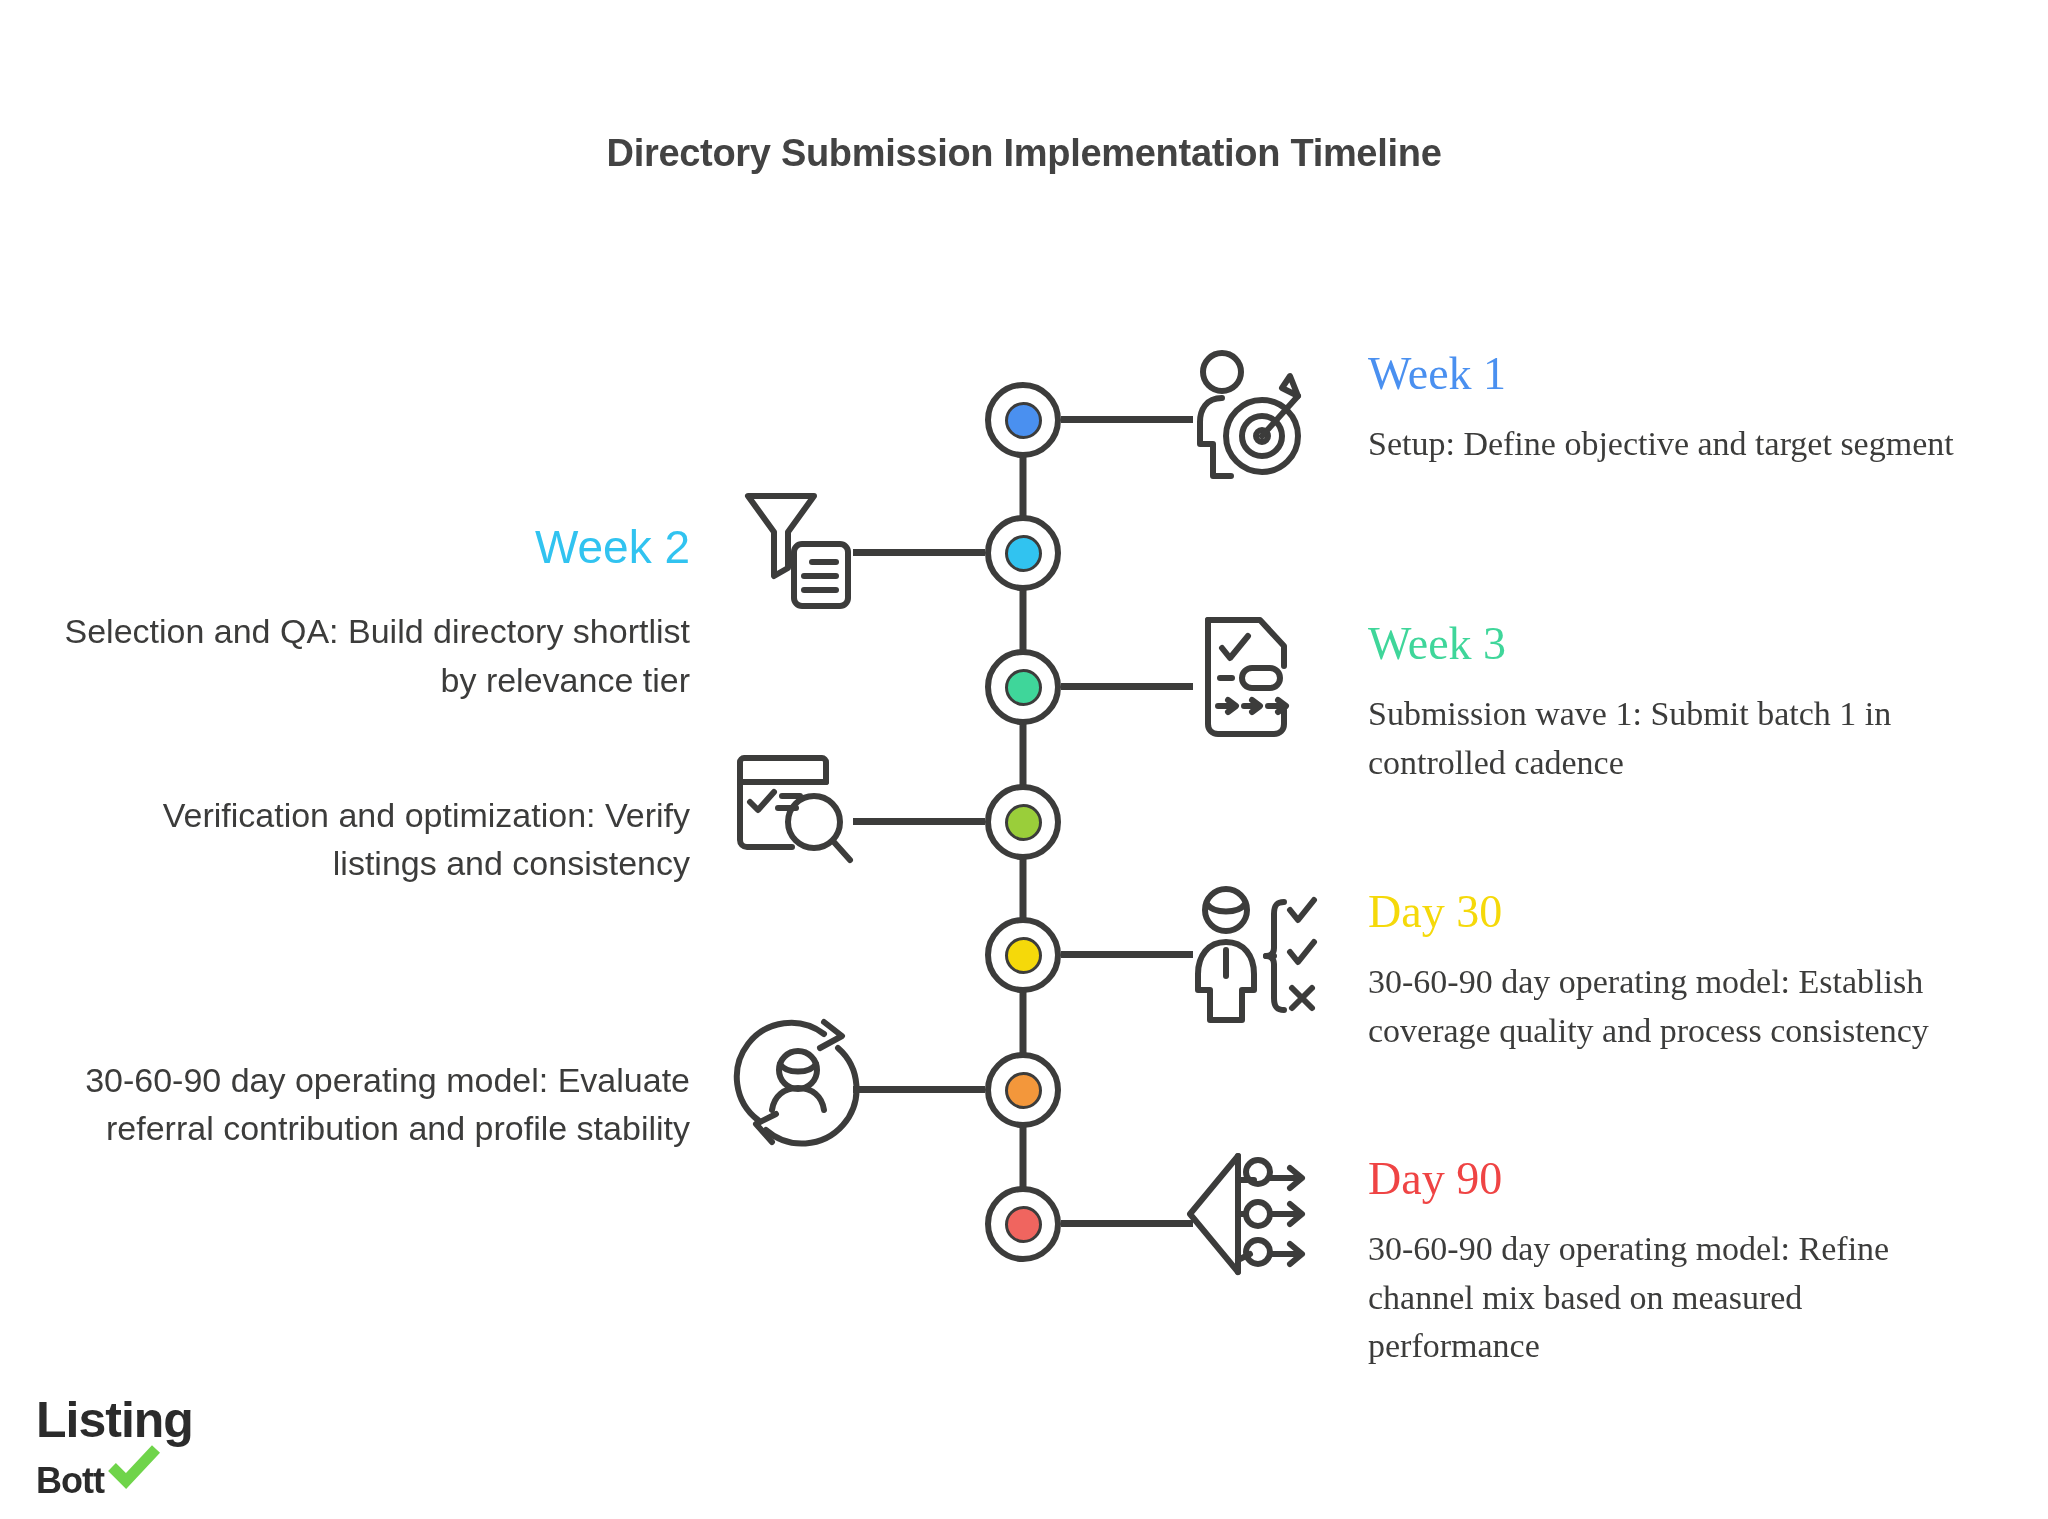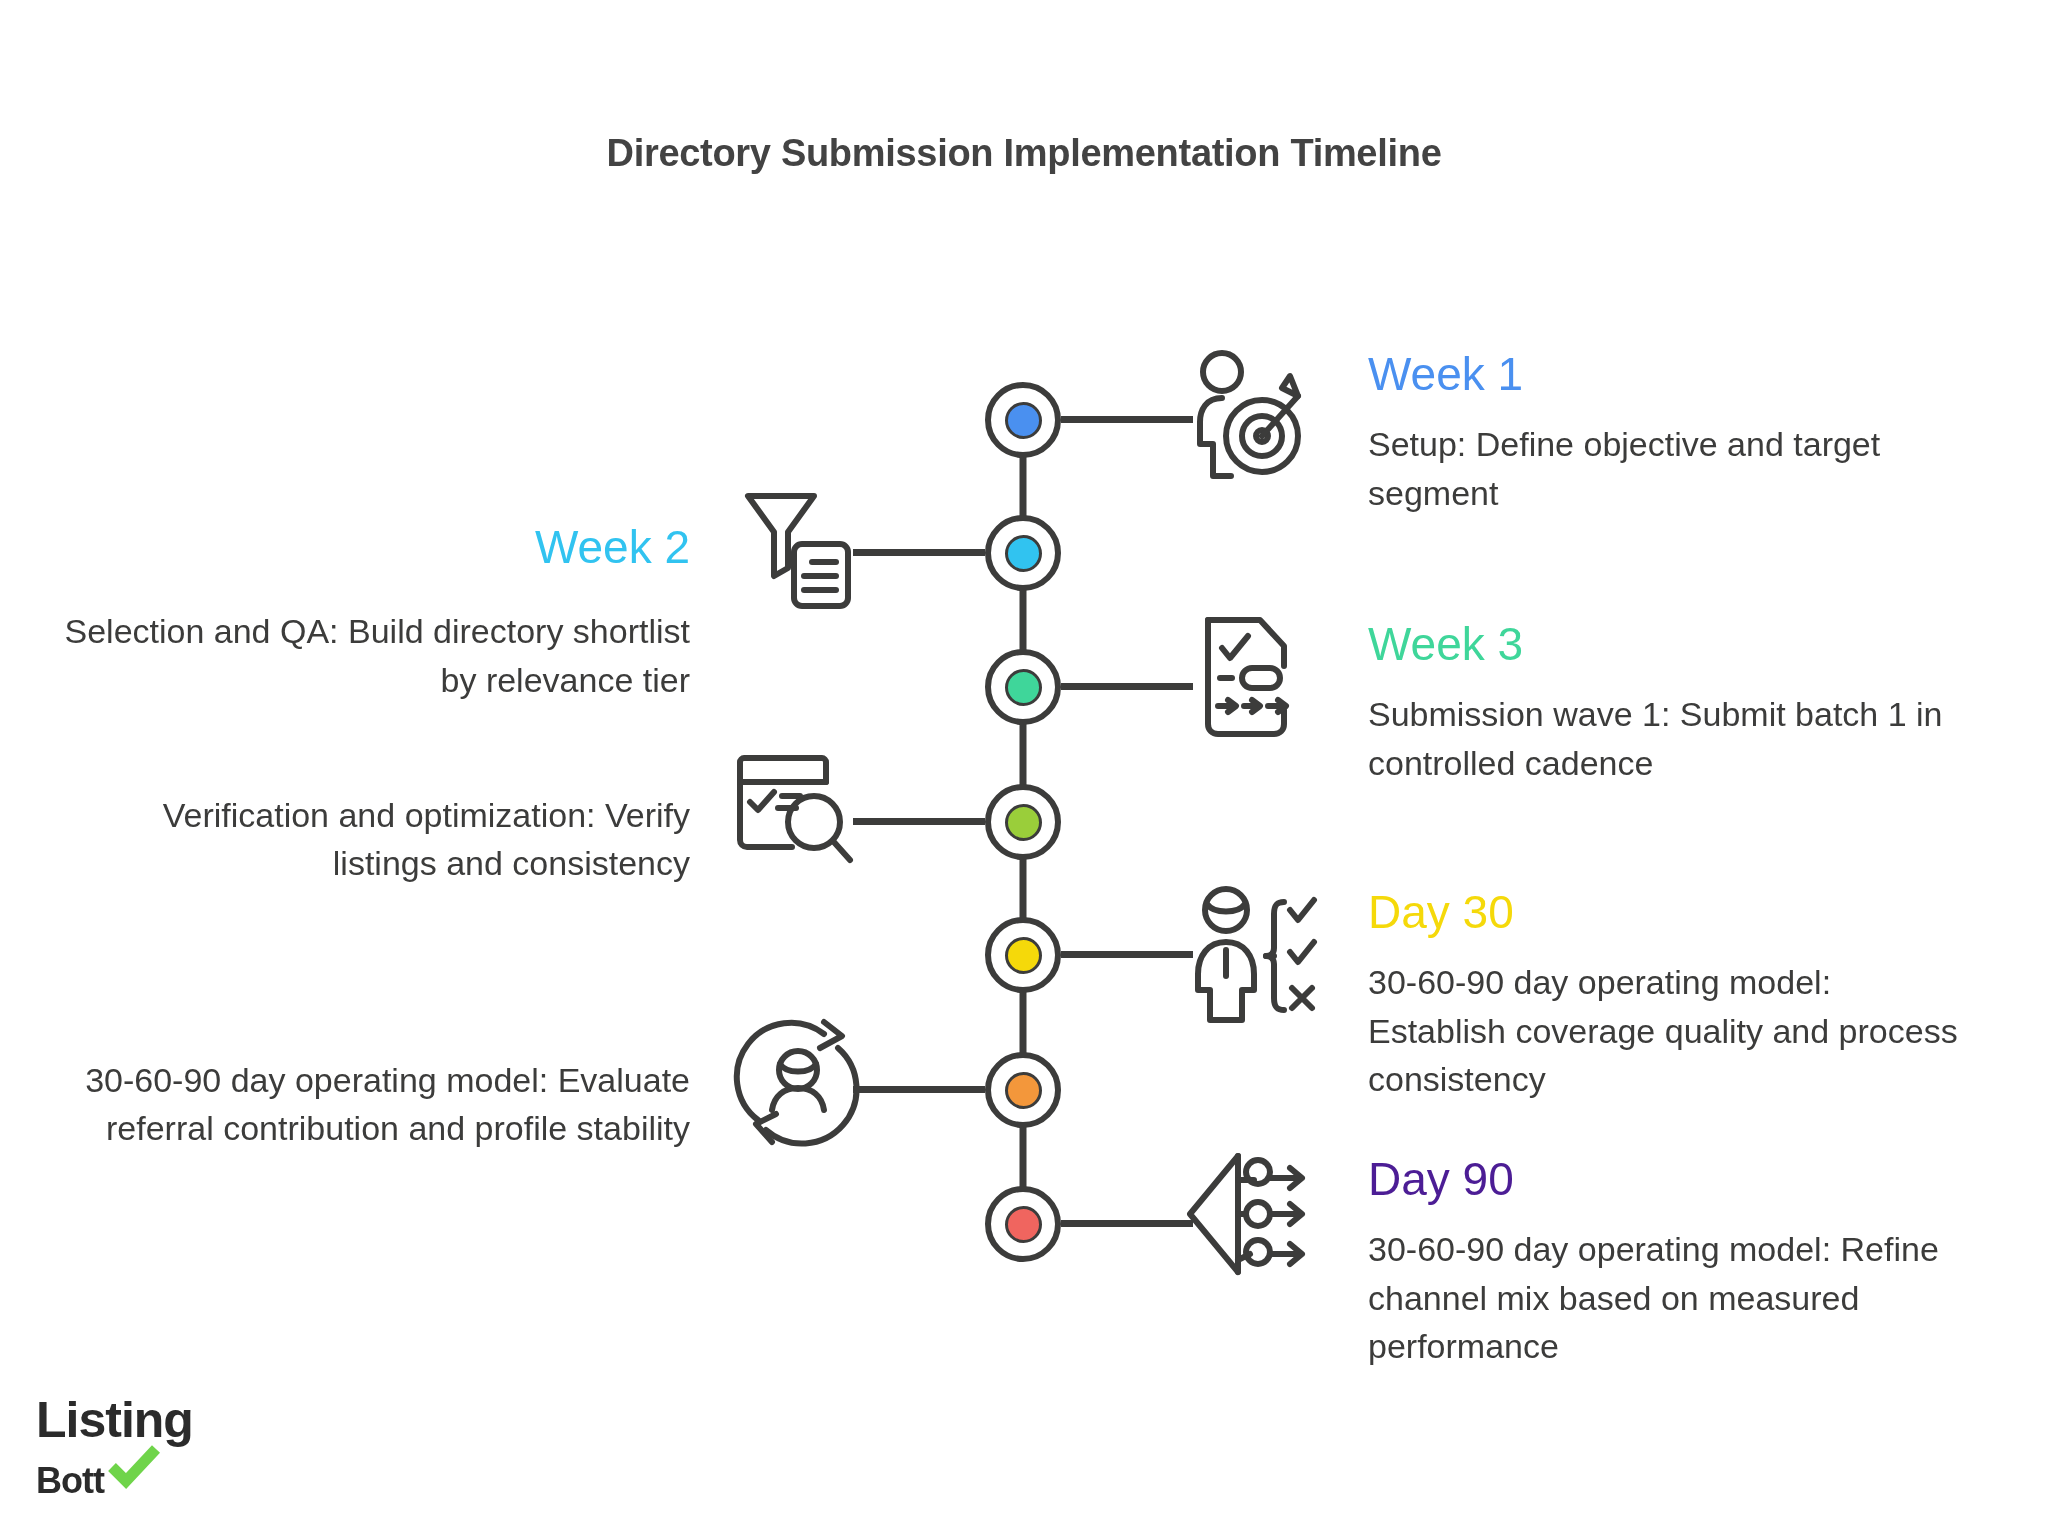--- a/index.html
+++ b/index.html
@@ -66,21 +66,21 @@
     font-weight:500;
     line-height:1.05;
     margin-bottom:22px;
     white-space:nowrap;
   }
   .block .desc{
     font-size:34px;
     color:#3c3c3b;
     line-height:1.42;
   }
-  .right .label,.right .desc{text-align:left;}
+  .right .label,.right .desc{text-align:left;font-family:Liberation Serif, serif;}
   .left .label,.left .desc{text-align:right;margin-top:36px;}
 
   
   .icon{position:absolute;}
   .icon svg{display:block;}
 
   
   #logo{
     position:absolute;
     left:36px;bottom:22px;
@@ -245,21 +245,21 @@
 <div class="block right" style="left:1368px;top:888px;width:600px;">
   <div class="label" style="color:#f5d90a">Day 30</div>
   <div class="desc">30-60-90 day operating model: Establish coverage quality and process consistency</div>
 </div>
 
 <div class="block left" style="left:40px;top:1020px;width:650px;">
   <div class="desc">30-60-90 day operating model: Evaluate referral contribution and profile stability</div>
 </div>
 
 <div class="block right" style="left:1368px;top:1155px;width:600px;">
-  <div class="label" style="color:#4c1d95">Day 90</div>
+  <div class="label" style="color:#ef4444">Day 90</div>
   <div class="desc">30-60-90 day operating model: Refine channel mix based on measured performance</div>
 </div>
 
 <div id="logo">
   <div class="lg-line1">Listing</div>
   <div class="lg-row">
     <div class="lg-line2">Bott</div>
     <span class="lg-check">
       <svg width="56" height="46" viewBox="0 0 56 46" fill="none" stroke="#6fd44a" stroke-width="11" stroke-linecap="butt" stroke-linejoin="miter">
         <path d="M6 24 L20 38 L50 6"></path>

